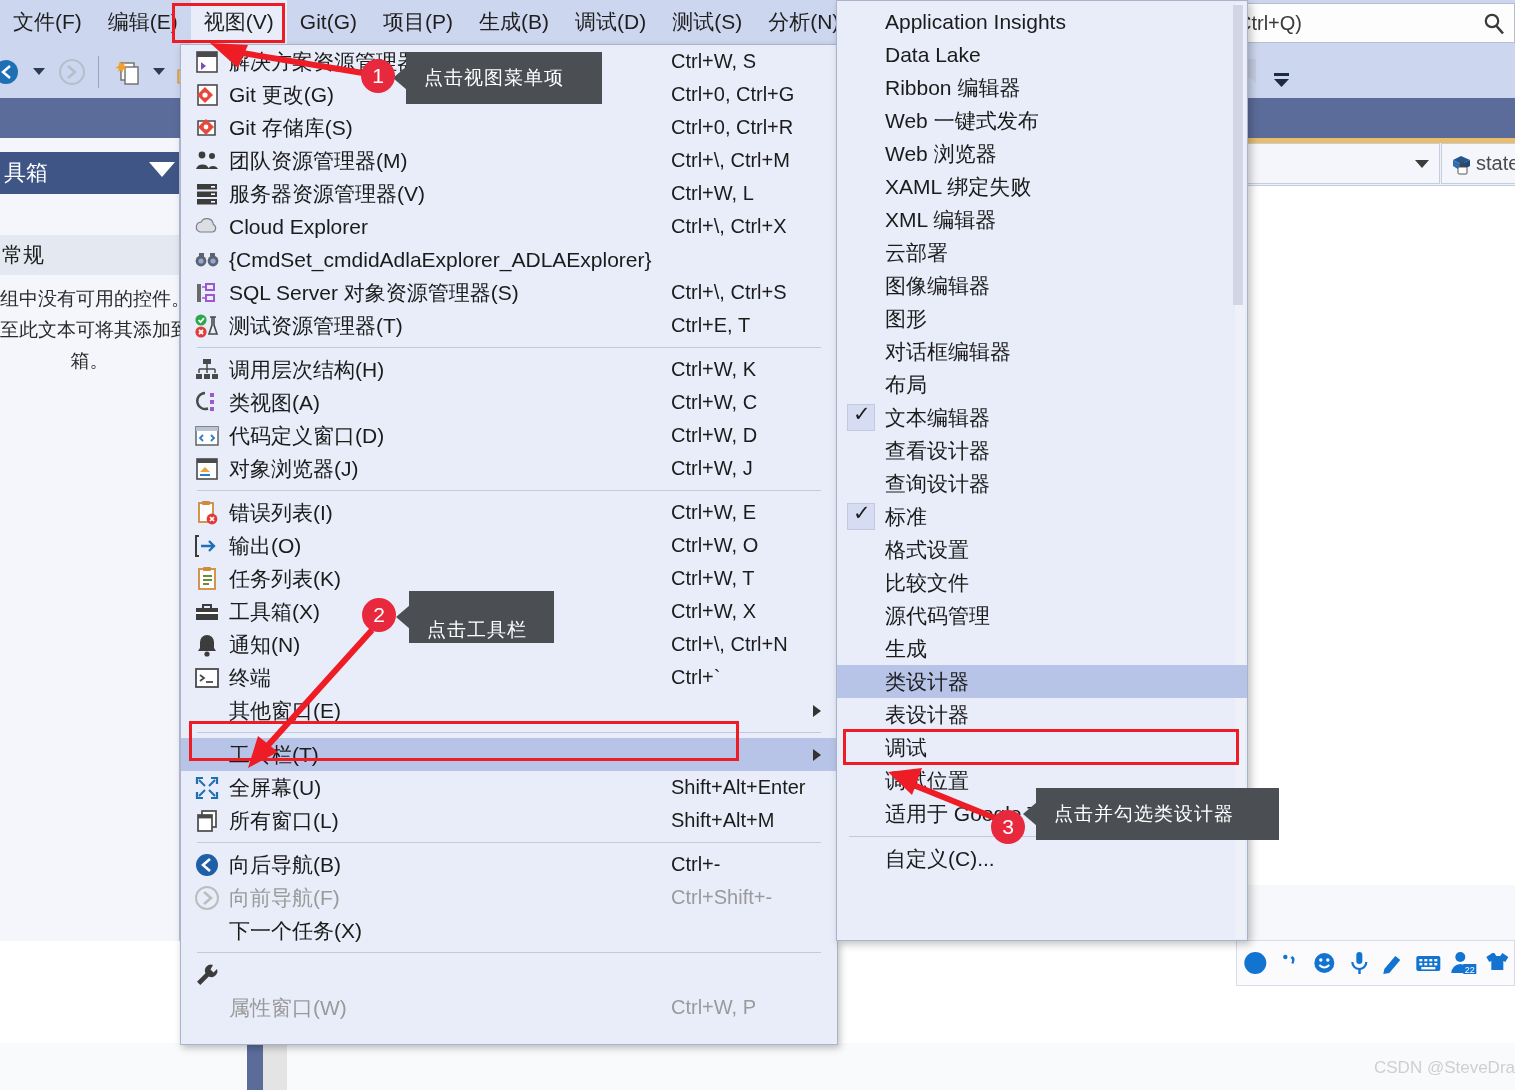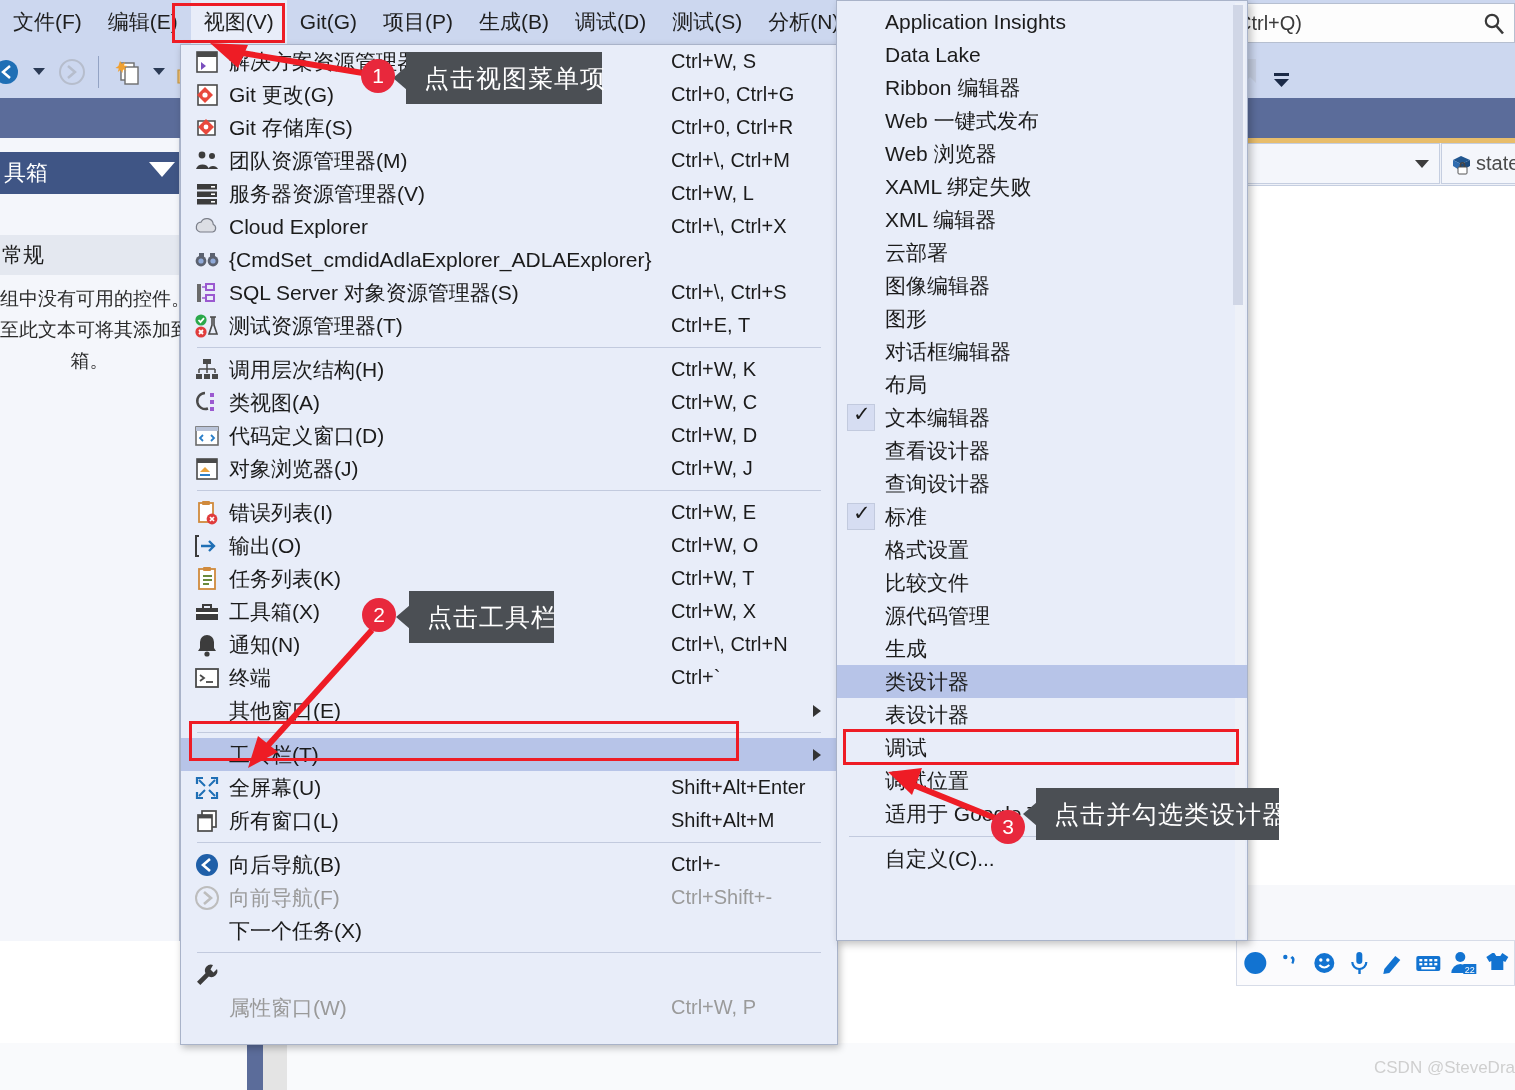--- a/index.html
+++ b/index.html
@@ -95,21 +95,21 @@
   .ssep{height:1px;margin:6px 12px 5px 12px;background:#c2cade;}
   #sub-scroll{position:absolute;right:2px;top:2px;width:10px;height:936px;background:#eef1f8;}
   #sub-scroll-thumb{position:absolute;right:2px;top:2px;width:10px;height:300px;background:#d0d6e6;}
   #class-designer-hl{position:absolute;left:6px;top:728px;width:396px;height:36px;border:3px solid #ee1c25;box-sizing:border-box;pointer-events:none;}
 
   
   .callout{
     position:absolute;height:52px;background:#4b4f54;display:flex;align-items:center;
     padding:0 18px;box-sizing:border-box;
   }
-  .callout .ct{font-size:25px;color:#ffffff;white-space:nowrap;letter-spacing:1px;}
+  .callout .ct{font-size:19px;color:#ffffff;white-space:nowrap;letter-spacing:1px;}
   .callout .tail{position:absolute;left:-13px;top:14px;width:0;height:0;border-top:12px solid transparent;border-bottom:12px solid transparent;border-right:14px solid #4b4f54;}
   .badge{
     position:absolute;width:34px;height:34px;border-radius:50%;background:#e8283c;
     color:#fff;font-size:21px;display:flex;align-items:center;justify-content:center;
     font-family:"Liberation Sans",sans-serif;
   }
 
   
   #ime-bar{position:absolute;left:1236px;top:896px;width:279px;height:46px;background:#fbfbfd;border:1px solid #d7dce8;box-sizing:border-box;display:flex;align-items:center;margin-top:44px;}
   #ime-bar .ii{width:34px;height:30px;margin-left:2px;}
@@ -658,21 +658,21 @@
   </svg>
 
   <div class="callout" style="left:406px;top:52px;width:196px;">
     <span class="tail"></span>
     <span class="ct">点击视图菜单项</span>
   </div>
   <div class="badge" style="left:361px;top:59px;">
       <span>1</span>
     </div>
 
-  <div class="callout" style="left:409px;top:591px;width:145px;">
+  <div class="callout" style="left:409px;top:591px;width:145px;align-items:flex-end;">
     <span class="tail"></span>
     <span class="ct">点击工具栏</span>
   </div>
   <div class="badge" style="left:362px;top:598px;">
       <span>2</span>
     </div>
 
   <div class="callout" style="left:1036px;top:788px;width:243px;">
     <span class="tail"></span>
     <span class="ct">点击并勾选类设计器</span>

